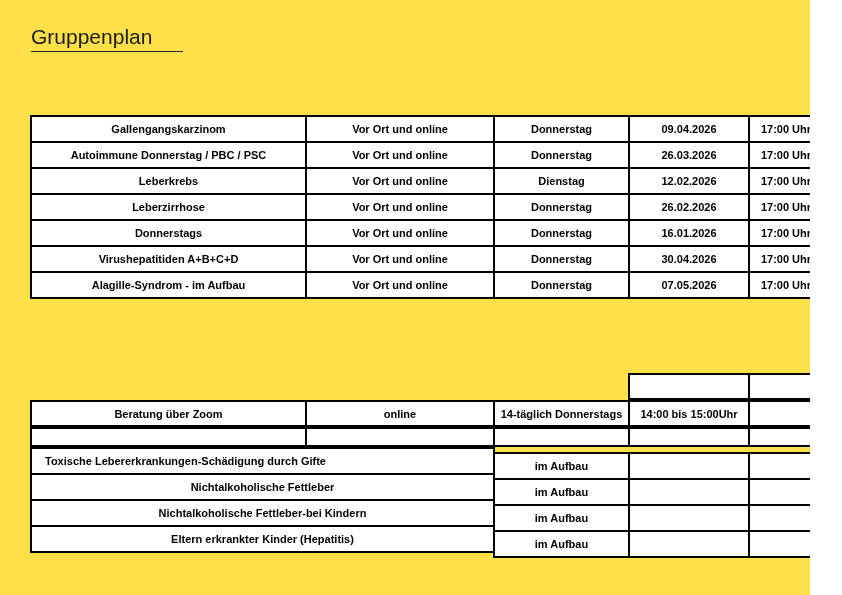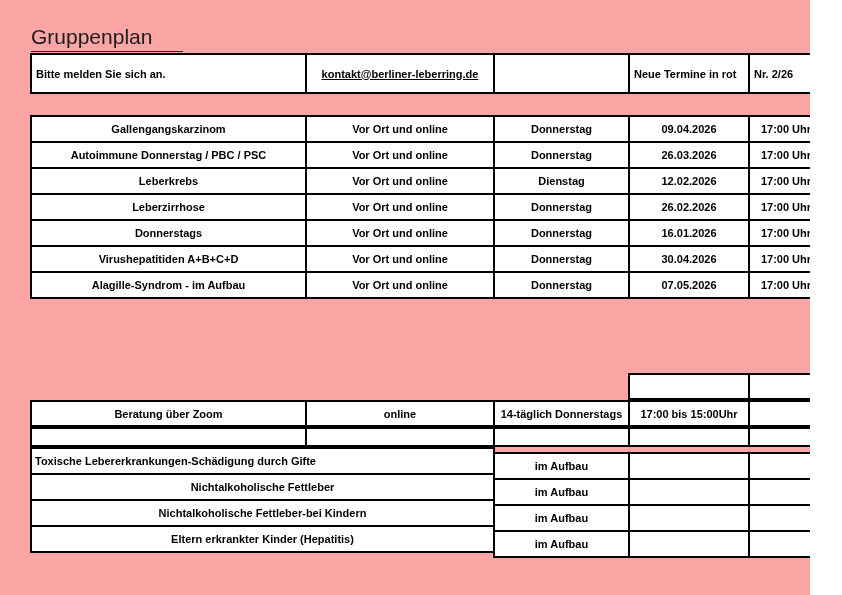--- a/index.html
+++ b/index.html
@@ -1,17 +1,17 @@
 <!DOCTYPE html>
 <html style="--accent-red: #ee1111;"><head>
 <meta charset="utf-8">
 <style>
   html,body { margin:0; padding:0; background:#ffffff; }
   .page {
-    position:relative; width:810px; height:595px; background:#fca5a5;
+    position:relative; width:810px; height:595px; background:#fde047;
     font-family:"Liberation Sans", sans-serif; color:#000;
     overflow:hidden;
   }
   .title {
     position:absolute; left:31px; top:25px;
     font-size:21px; line-height:23px; color:#1c1c1c;
     width:152px; border-bottom:1.5px solid #2a2a2a; padding-bottom:3px;
     font-weight:normal;
   }
   table.tbl {
@@ -29,52 +29,34 @@
   .main-tbl   { left:30px; top:115px; width:792px; }
   .main-tbl td { height:24px; }
   .ext-tbl    { left:628px; top:373px; width:194px; }
   .ext-tbl td { height:23px; }
   .zoom-tbl   { left:30px; top:400px; width:792px; }
   .zoom-tbl td { height:23px; }
   .spacer-tbl { left:30px; top:427px; width:792px; }
   .spacer-tbl td { height:16px; }
   .bl-tbl     { left:30px; top:447px; width:463px; }
   .bl-tbl td  { height:24px; }
-  .bl-tbl tr:first-child td { text-align:left; padding-left:3px; }
+  .bl-tbl tr:first-child td { text-align:left; padding-left:13px; }
   .br-tbl     { left:493px; top:452px; width:329px; }
   .br-tbl td  { height:24px; }
   .al   { text-align:left !important; padding-left:4px !important; }
   .u    { text-decoration:underline; }
   .red  { color:var(--accent-red, #ee1111); }
 </style>
 </head>
 <body>
 
 <div class="page">
 
   <div class="title">Gruppenplan</div>
 
-  <table class="tbl header-tbl">
-    <colgroup>
-      <col style="width:275px">
-        <col style="width:188px">
-        <col style="width:135px">
-      <col style="width:120px">
-        <col style="width:74px">
-    </colgroup>
-    <tbody>
-      <tr>
-        <td class="al">Bitte melden Sie sich an.</td>
-        <td class="u">kontakt@berliner-leberring.de</td>
-        <td></td>
-        <td class="red al">Neue Termine in rot</td>
-        <td class="al">Nr. 2/26</td>
-      </tr>
-    </tbody>
-  </table>
 
   <table class="tbl main-tbl">
     <colgroup>
       <col style="width:275px">
         <col style="width:188px">
         <col style="width:135px">
       <col style="width:120px">
         <col style="width:74px">
     </colgroup>
     <tbody>
@@ -149,21 +131,21 @@
         <col style="width:188px">
         <col style="width:135px">
       <col style="width:120px">
         <col style="width:74px">
     </colgroup>
     <tbody>
       <tr>
         <td>Beratung über Zoom</td>
         <td>online</td>
         <td>14-täglich Donnerstags</td>
-        <td>17:00 bis 15:00Uhr</td>
+        <td>14:00 bis 15:00Uhr</td>
         <td></td>
       </tr>
     </tbody>
   </table>
 
   <table class="tbl spacer-tbl">
     <colgroup>
       <col style="width:275px">
         <col style="width:188px">
         <col style="width:135px">

